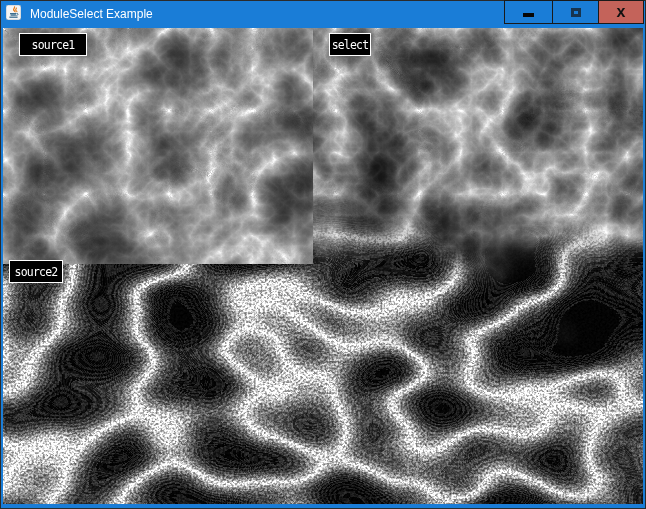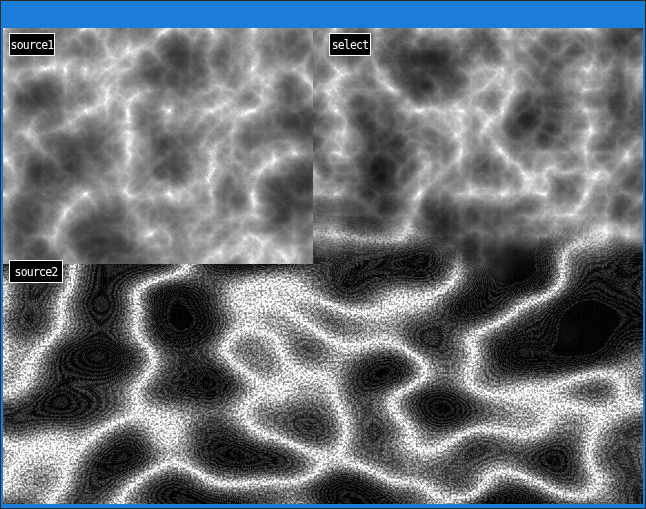--- a/index.html
+++ b/index.html
@@ -35,28 +35,48 @@
     background: #777;
   }
   .content svg { position: absolute; left: 0; top: 0; }
   .noise-label {
     position: absolute; box-sizing: border-box;
     background: #000; border: 1px solid #ffffff; color: #ffffff;
     font-family: "DejaVu Sans Mono", monospace; font-size: 11.5px;
     letter-spacing: -0.8px; -webkit-font-smoothing: antialiased; will-change: transform;
     display: flex; align-items: center; justify-content: center;
   }
-  .lab-source1 { left: 6px;   top: 5px;   width: 46px; height: 23px; }
+  .lab-source1 { left: 16px;   top: 5px;   width: 68px; height: 23px; }
   .lab-select  { left: 326px; top: 5px;   width: 42px; height: 23px; }
   .lab-source2 { left: 6px;   top: 232px; width: 54px; height: 23px; }
 </style>
 </head>
 <body>
 
 <div class="window">
+  <div class="titlebar">
+    <svg class="app-icon" viewBox="0 0 15 15">
+      <rect x="0" y="0" width="15" height="15" rx="2.4" fill="#f5f5f5" stroke="#9aa6b0" stroke-width="0.6"></rect>
+      <path d="M8.3 1.6 C9.6 2.6 7.2 3.6 7.6 4.9 C8.0 6.2 9.4 5.9 9.0 7.2" fill="none" stroke="#e07a18" stroke-width="1.3"></path>
+      <path d="M10.2 2.6 C11.1 3.4 9.3 4.2 9.7 5.2 C10.0 6.1 11.2 5.9 10.9 7.0" fill="none" stroke="#e07a18" stroke-width="1.1"></path>
+      <path d="M4.0 8.6 h6.5 M4.6 10.2 h5.3" stroke="#3b6e8f" stroke-width="1.2"></path>
+      <path d="M10.8 8.2 c1.6 0.2 1.6 2 -0.4 2.4" fill="none" stroke="#3b6e8f" stroke-width="1.0"></path>
+      <path d="M3.4 12.2 h8.2" stroke="#3b6e8f" stroke-width="1.3"></path>
+    </svg>
+    <span class="title-text">ModuleSelect Example</span>
+    <div class="winbtn btn-min">
+        <div class="glyph-min"></div>
+      </div>
+    <div class="winbtn btn-max">
+        <div class="glyph-max"></div>
+      </div>
+    <div class="winbtn btn-close">
+        <span class="glyph-close">x</span>
+      </div>
+  </div>
 
   <div class="content">
     <svg width="640" height="476" viewBox="0 0 640 476">
       <defs>
         <filter id="fClouds1" x="0" y="0" width="100%" height="100%" filterUnits="objectBoundingBox" primitiveUnits="userSpaceOnUse" color-interpolation-filters="sRGB">
           <feTurbulence type="turbulence" baseFrequency="0.012" numOctaves="6" seed="7" result="t"></feTurbulence>
           <feColorMatrix in="t" type="matrix" values="1 0 0 0 0  1 0 0 0 0  1 0 0 0 0  0 0 0 0 1" result="g"></feColorMatrix>
           <feComponentTransfer in="g">
             <feFuncR type="table" tableValues="1.0 1.0 1.0 0.969 0.916 0.871 0.832 0.797 0.766 0.737 0.71 0.686 0.662 0.64 0.618 0.597 0.577 0.558 0.539 0.52 0.502 0.485 0.467 0.451 0.434 0.418 0.402 0.387 0.372 0.357 0.343 0.329 0.315 0.302 0.289 0.276 0.264 0.252 0.241 0.229 0.219 0.208 0.198 0.188 0.178 0.169 0.16 0.152 0.144 0.136 0.128 0.121 0.114 0.108 0.102 0.1 0.1 0.1 0.1 0.1 0.1 0.1 0.1 0.1 0.1"></feFuncR>
             <feFuncG type="table" tableValues="1.0 1.0 1.0 0.969 0.916 0.871 0.832 0.797 0.766 0.737 0.71 0.686 0.662 0.64 0.618 0.597 0.577 0.558 0.539 0.52 0.502 0.485 0.467 0.451 0.434 0.418 0.402 0.387 0.372 0.357 0.343 0.329 0.315 0.302 0.289 0.276 0.264 0.252 0.241 0.229 0.219 0.208 0.198 0.188 0.178 0.169 0.16 0.152 0.144 0.136 0.128 0.121 0.114 0.108 0.102 0.1 0.1 0.1 0.1 0.1 0.1 0.1 0.1 0.1 0.1"></feFuncG>

